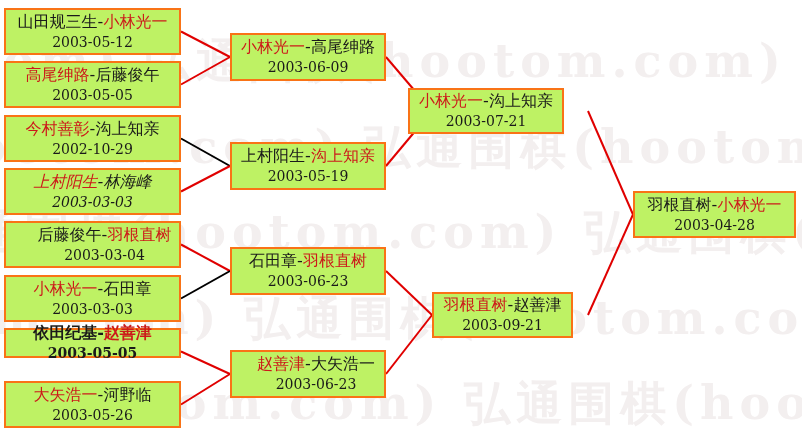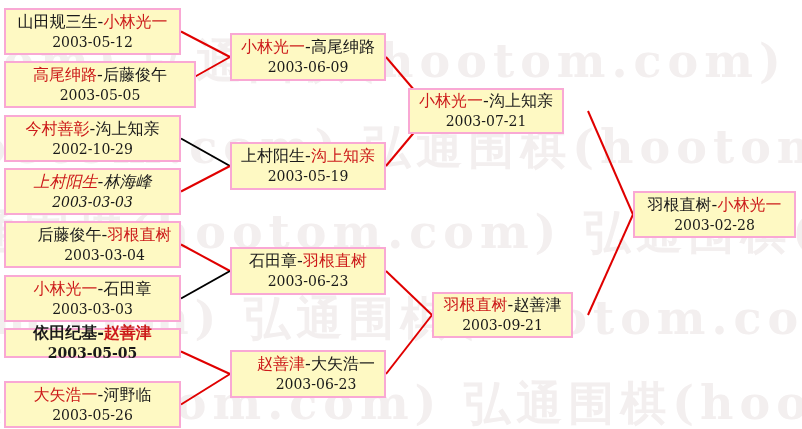--- a/index.html
+++ b/index.html
@@ -7,21 +7,21 @@
     position:relative;width:802px;height:429px;background:#fff;
     overflow:hidden;font-family:"DejaVu Sans","Liberation Sans",sans-serif;
   }
   .wm-row{
     position:absolute;white-space:nowrap;font-size:46px;line-height:46px;
     letter-spacing:6px;user-select:none;pointer-events:none;font-weight:bold;
     font-family:"DejaVu Serif","Liberation Serif",serif;
   }
   #edges{position:absolute;left:0;top:0;width:802px;height:429px;}
   .match{
-    position:absolute;box-sizing:border-box;background:#fef9c3;border:2px solid #f9a8d4;
+    position:absolute;box-sizing:border-box;background:#bef264;border:2px solid #f97316;
     display:flex;flex-direction:column;align-items:center;justify-content:center;
     text-align:center;color:#1a1a1a;z-index:2;
   }
   .matchup{font-size:16px;line-height:21px;white-space:nowrap;}
   .date{font-size:14px;line-height:21px;font-family:"DejaVu Serif","Liberation Serif",serif;}
   .match .red{color:var(--red-text,#cc1a1a);}
 </style>
 </head>
 <body>
 
@@ -47,21 +47,21 @@
       <line x1="386" y1="271" x2="432" y2="315" stroke="#e00000" stroke-width="2"></line>
       <line x1="386" y1="374" x2="432" y2="315" stroke="#e00000" stroke-width="2"></line>
       <line x1="588" y1="111" x2="633" y2="214.5" stroke="#e00000" stroke-width="2"></line>
       <line x1="588" y1="315" x2="633" y2="214.5" stroke="#e00000" stroke-width="2"></line>
     </svg>
   <div id="nodes">
       <div class="match" style="left: 4px; top: 8px; width: 177px; height: 47px;">
         <div class="matchup"><span>山田规三生</span><span>-</span><span class="red">小林光一</span></div>
         <div class="date">2003-05-12</div>
       </div>
-      <div class="match" style="left: 4px; top: 61px; width: 192px; height: 47px;">
+      <div class="match" style="left: 4px; top: 61px; width: 177px; height: 47px;">
         <div class="matchup"><span class="red">高尾绅路</span><span>-</span><span>后藤俊午</span></div>
         <div class="date">2003-05-05</div>
       </div>
       <div class="match" style="left: 4px; top: 115px; width: 177px; height: 47px;">
         <div class="matchup"><span class="red">今村善彰</span><span>-</span><span>沟上知亲</span></div>
         <div class="date">2002-10-29</div>
       </div>
       <div class="match" style="left: 4px; top: 168px; width: 177px; height: 47px; font-style: italic;">
         <div class="matchup"><span class="red">上村阳生</span><span>-</span><span>林海峰</span></div>
         <div class="date">2003-03-03</div>
@@ -101,16 +101,16 @@
       <div class="match" style="left: 408px; top: 88px; width: 156px; height: 46px;">
         <div class="matchup"><span class="red">小林光一</span><span>-</span><span>沟上知亲</span></div>
         <div class="date">2003-07-21</div>
       </div>
       <div class="match" style="left: 432px; top: 292px; width: 141px; height: 46px;">
         <div class="matchup"><span class="red">羽根直树</span><span>-</span><span>赵善津</span></div>
         <div class="date">2003-09-21</div>
       </div>
       <div class="match" style="left: 633px; top: 191px; width: 163px; height: 47px;">
         <div class="matchup"><span>羽根直树</span><span>-</span><span class="red">小林光一</span></div>
-        <div class="date">2003-02-28</div>
+        <div class="date">2003-04-28</div>
       </div>
     </div>
 </div>
 
 </body></html>

